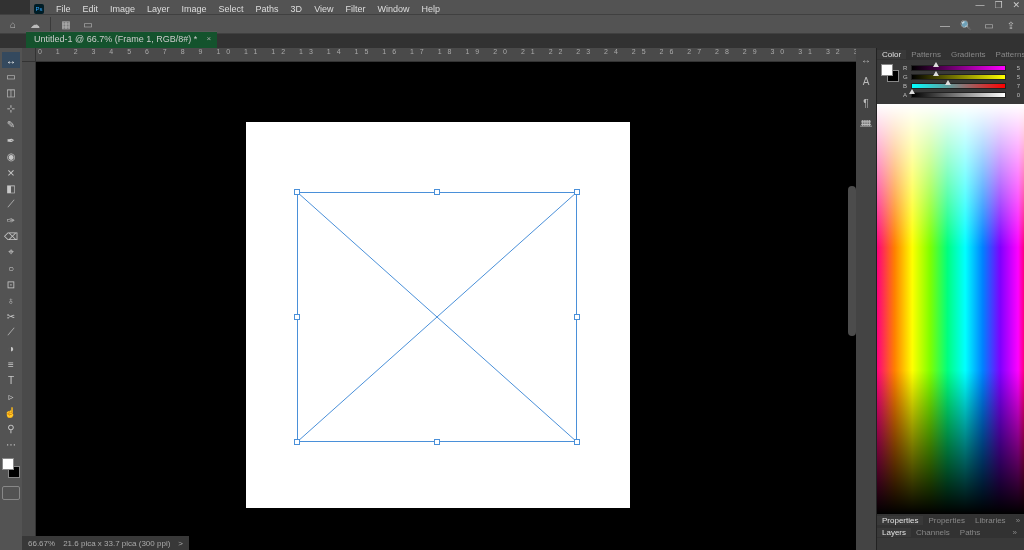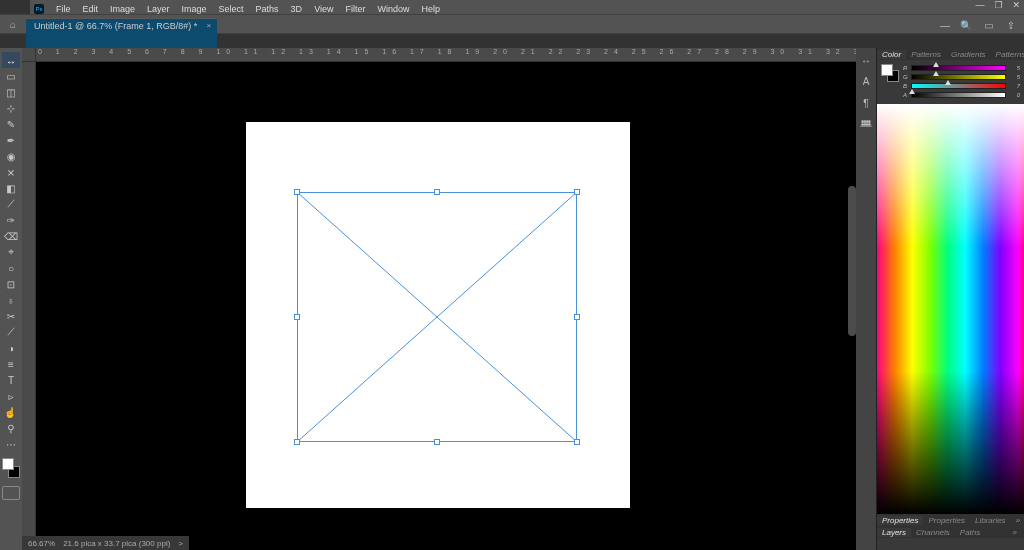--- a/index.html
+++ b/index.html
@@ -23,21 +23,21 @@
 
 #optionsbar{
   height:20px;background:#535353;border-top:1px solid #404040;border-bottom:1px solid #404040;
   display:flex;align-items:center;padding:0 6px;gap:8px;position:relative;
 }
 #optionsbar .ob-ico{width:14px;height:14px;display:flex;align-items:center;justify-content:center;color:#bbb;font-size:10px;}
 #ob-right{position:absolute;right:6px;top:0;height:20px;display:flex;align-items:center;gap:8px;}
 
 
 #tabrow{height:14px;background:#323232;display:flex;align-items:flex-end;padding-left:26px;}
-#tabrow .tab{background:#0c4a6e;color:#ccc;font-size:9px;padding:2px 20px 17px 8px;position:relative;border-top:1px solid #5a5a5a;margin-top:16px;}
+#tabrow .tab{background:#14532d;color:#ccc;font-size:9px;padding:2px 20px 4px 8px;position:relative;border-top:1px solid #5a5a5a;margin-top:16px;}
 #tabrow .tab .x{position:absolute;right:6px;top:2px;font-size:8px;color:#aaa;}
 
 
 #row{display:flex;height:502px;}
 
 
 .tbar{width:22px;background:#535353;display:flex;flex-direction:column;align-items:center;padding-top:4px;gap:2px;}
 .tool{width:18px;height:16px;display:flex;align-items:center;justify-content:center;color:#c8c8c8;font-size:10px;}
 .tool.active{background:#34495e;color:#fff;}
 #swatch-fg-bg{position:relative;width:18px;height:20px;margin-top:4px;}
@@ -53,21 +53,21 @@
 #canvaszone{flex:1;background:#000;position:relative;overflow:hidden;}
 #ruler-h{position:absolute;top:0;left:14px;right:0;height:14px;background:#4a4a4a;white-space:nowrap;overflow:hidden;font-size:7px;color:#aaa;letter-spacing:6px;padding-left:2px;border-bottom:1px solid #333;}
 #ruler-v{position:absolute;top:14px;left:0;width:14px;bottom:0;background:#4a4a4a;border-right:1px solid #333;}
 #ruler-corner{position:absolute;top:0;left:0;width:14px;height:14px;background:#4a4a4a;border-right:1px solid #333;border-bottom:1px solid #333;}
 #doc{position:absolute;top:74px;left:224px;width:384px;height:386px;background:#fff;box-shadow:0 0 0 1px #000;}
 #frame{position:absolute;top:144px;left:275px;width:280px;height:250px;}
 #frame svg{position:absolute;inset:0;}
 .handle{position:absolute;width:6px;height:6px;background:#fff;border:1px solid #4a90d9;}
 
 
-#rightpanels{width:148px;display:flex;flex-direction:column;background:#393939;border-left:1px solid #222;font-style:italic;}
+#rightpanels{width:148px;display:flex;flex-direction:column;background:#393939;border-left:1px solid #222;}
 .panel-tabs{display:flex;background:#323232;height:12px;align-items:center;}
 .panel-tabs span{font-size:8px;color:#888;padding:0 5px;}
 .panel-tabs span.active{color:#e0e0e0;background:#393939;}
 .expand{margin-left:auto;margin-right:2px;color:#999;font-size:8px;}
 
 #colorpanel{height:44px;background:#393939;padding:4px;display:flex;gap:4px;}
 #mini-swatch{position:relative;width:18px;height:18px;}
 #mini-swatch .fg{position:absolute;width:12px;height:12px;background:#fff;border:1px solid #888;}
 #mini-swatch .bg{position:absolute;width:12px;height:12px;background:#000;border:1px solid #888;right:0;bottom:0;}
 #sliders{flex:1;display:flex;flex-direction:column;gap:2px;}

